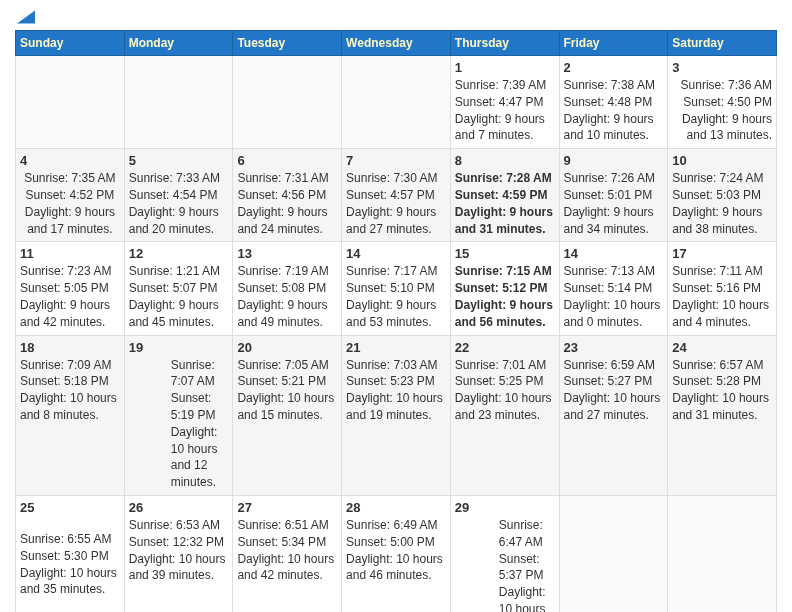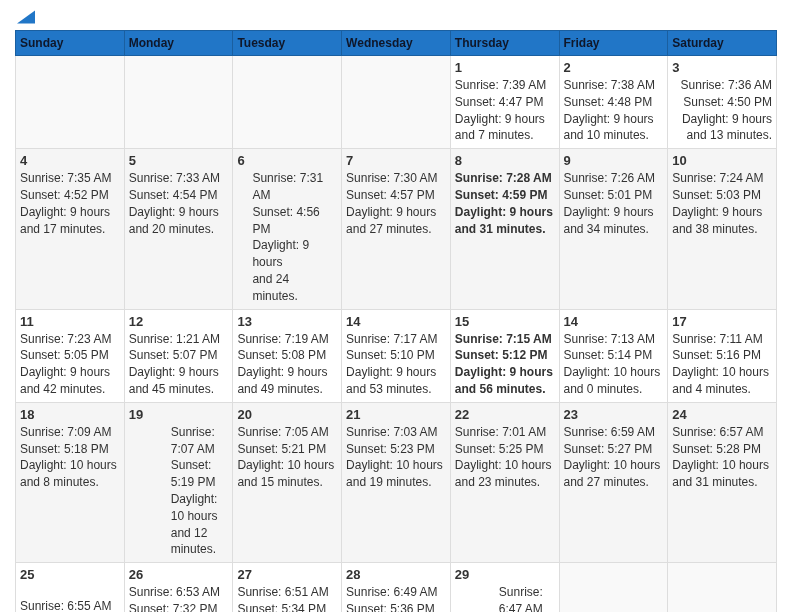--- a/index.html
+++ b/index.html
@@ -49,21 +49,21 @@
       font-size: 15px;
       color: #333;
     }
     table {
       width: 100%;
       border-collapse: collapse;
       table-layout: fixed;
     }
     thead tr th {
       background: #2176c7;
-      color: #0f172a;
+      color: #fef9c3;
       font-size: 12px;
       font-weight: bold;
       padding: 5px 4px;
       text-align: left;
       border: 1px solid #1a5fa0;
     }
     tbody tr td {
       vertical-align: top;
       font-size: 10.5px;
       color: #333;
@@ -144,35 +144,35 @@
           <span class="day-num">3</span>
           <div class="day-info" style="white-space: pre-line; text-align: right;">Sunrise: 7:36 AM
 Sunset: 4:50 PM
 Daylight: 9 hours
 and 13 minutes.</div>
         </td>
       </tr>
       <tr>
         <td>
           <span class="day-num">4</span>
-          <div class="day-info" style="white-space: pre-line;">Sunrise: 7:35 AM
+          <div class="day-info" style="white-space: pre-line; text-align: center;">Sunrise: 7:35 AM
 Sunset: 4:52 PM
 Daylight: 9 hours
 and 17 minutes.</div>
         </td>
         <td>
           <span class="day-num">5</span>
           <div class="day-info" style="white-space: pre-line;">Sunrise: 7:33 AM
 Sunset: 4:54 PM
 Daylight: 9 hours
 and 20 minutes.</div>
         </td>
         <td>
           <span class="day-num">6</span>
-          <div class="day-info" style="white-space: pre-line; margin-left: 15px;">Sunrise: 7:31 AM
+          <div class="day-info" style="white-space: pre-line;">Sunrise: 7:31 AM
 Sunset: 4:56 PM
 Daylight: 9 hours
 and 24 minutes.</div>
         </td>
         <td>
           <span class="day-num">7</span>
           <div class="day-info" style="white-space: pre-line;">Sunrise: 7:30 AM
 Sunset: 4:57 PM
 Daylight: 9 hours
 and 27 minutes.</div>
@@ -305,35 +305,35 @@
         <td>
           <span class="day-num">25</span>
           <div class="day-info" style="white-space: pre-line; margin-top: 16px;">Sunrise: 6:55 AM
 Sunset: 5:30 PM
 Daylight: 10 hours
 and 35 minutes.</div>
         </td>
         <td>
           <span class="day-num">26</span>
           <div class="day-info" style="white-space: pre-line;">Sunrise: 6:53 AM
-Sunset: 7:32 PM
+Sunset: 12:32 PM
 Daylight: 10 hours
 and 39 minutes.</div>
         </td>
         <td>
           <span class="day-num">27</span>
           <div class="day-info" style="white-space: pre-line;">Sunrise: 6:51 AM
 Sunset: 5:34 PM
 Daylight: 10 hours
 and 42 minutes.</div>
         </td>
         <td>
           <span class="day-num">28</span>
           <div class="day-info" style="white-space: pre-line;">Sunrise: 6:49 AM
-Sunset: 5:36 PM
+Sunset: 5:00 PM
 Daylight: 10 hours
 and 46 minutes.</div>
         </td>
         <td>
           <span class="day-num">29</span>
           <div class="day-info" style="white-space: pre-line; margin-left: 44px;">Sunrise: 6:47 AM
 Sunset: 5:37 PM
 Daylight: 10 hours
 and 50 minutes.</div>
         </td>

